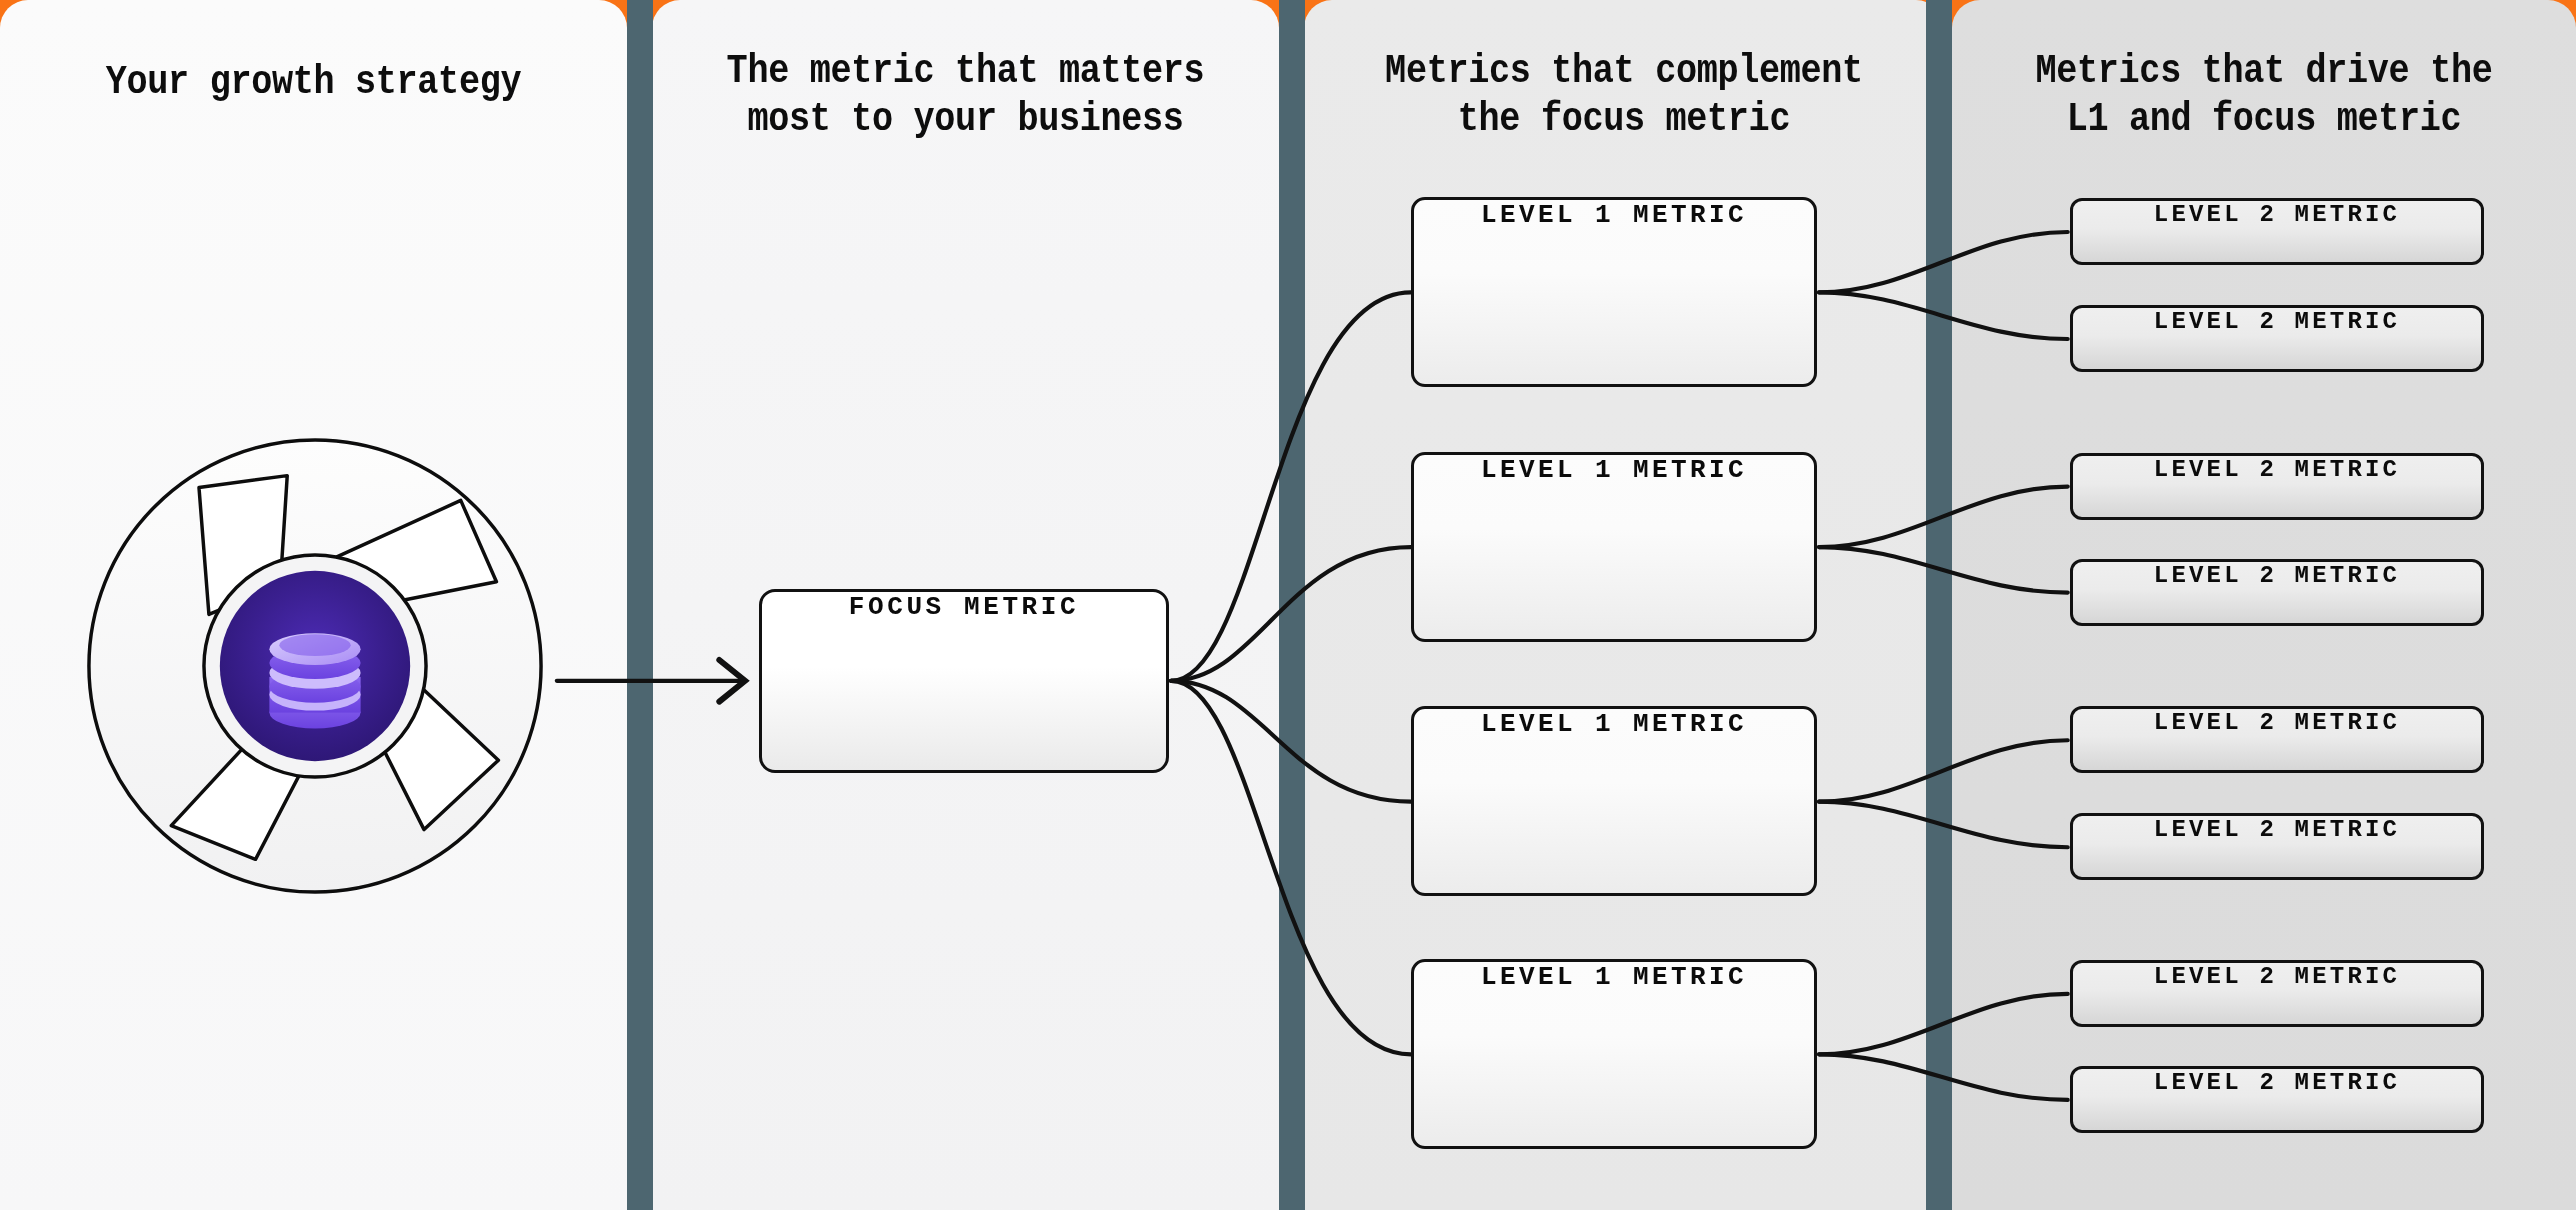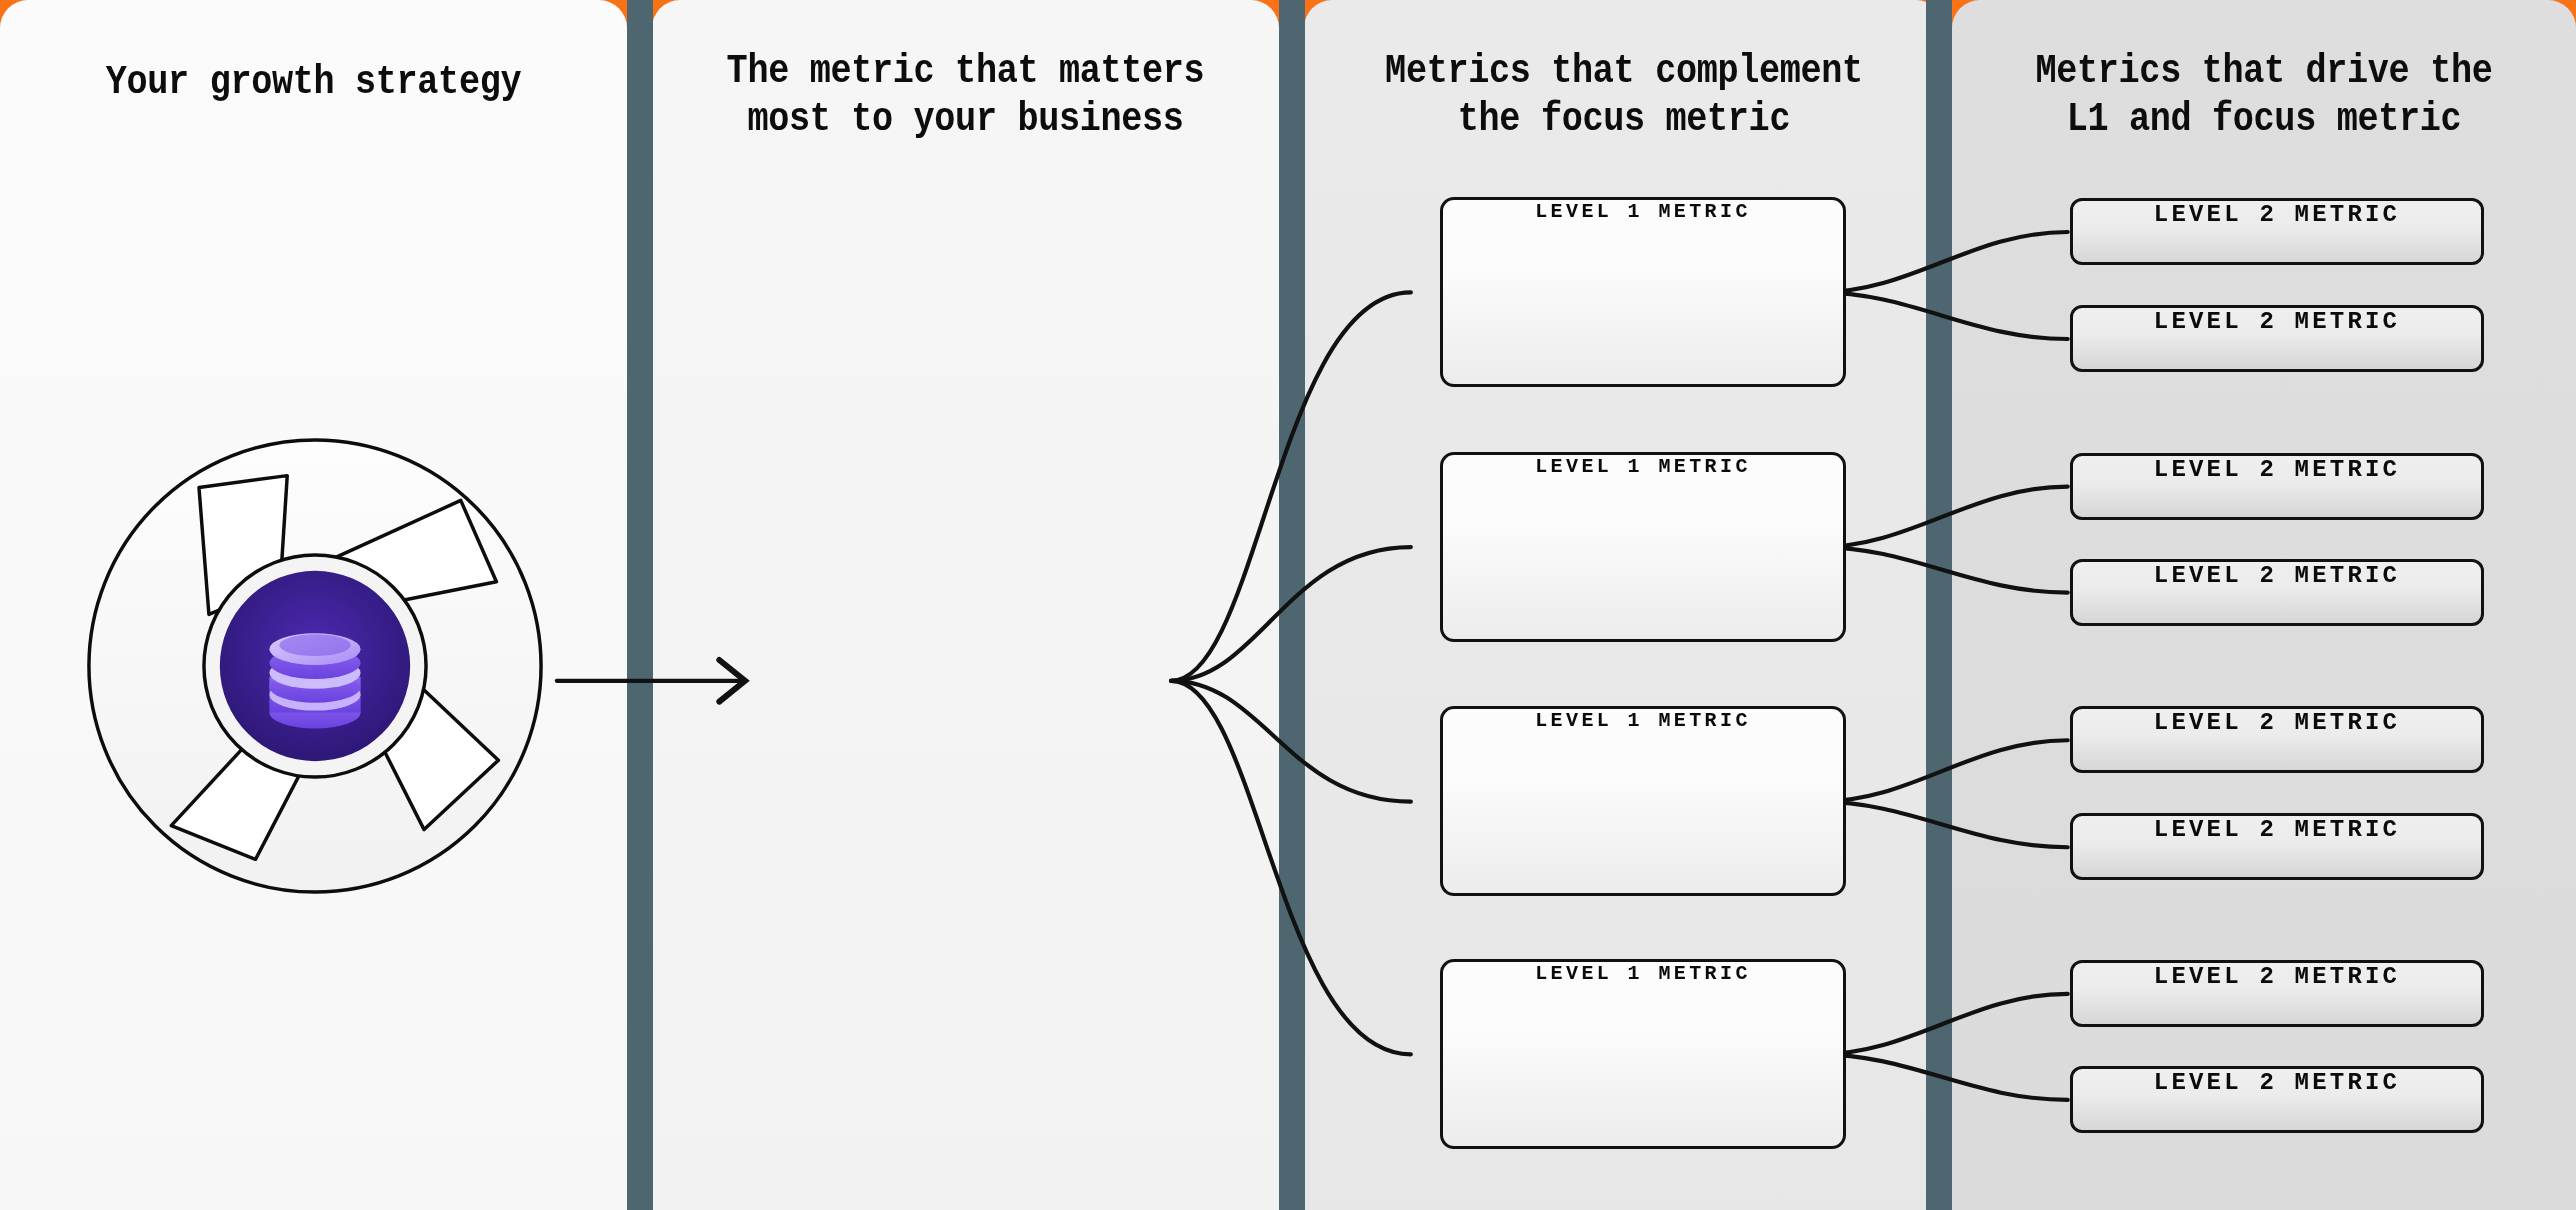--- a/index.html
+++ b/index.html
@@ -97,23 +97,22 @@
     border-radius: 16px;
     background: linear-gradient(180deg,#ffffff 0%, #ffffff 42%, #eaeaea 100%);
     font-size: 26px;
     letter-spacing: 3.6px;
   }
   .node-l1 {
     width: 406px;
     height: 190px;
     left: 1411px;
     background: linear-gradient(180deg,#fcfcfc 0%, #fbfbfb 40%, #ececec 100%);
-    font-size: 20px;
+    font-size: 26px;
     letter-spacing: 3.4px;
-    margin-left: 29px;
   }
   #l1-0 { top: 197px; }
   #l1-1 { top: 452px; }
   #l1-2 { top: 706px; }
   #l1-3 { top: 959px; }
 
   .node-l2 {
     width: 414px;
     height: 67px;
     left: 2070px;
@@ -214,20 +213,23 @@
       <path d="M 1836 552 C 1930 552, 1990 598, 2087 598"></path>
 
       <path d="M 1836 809 C 1930 809, 1990 747, 2087 747"></path>
       <path d="M 1836 809 C 1930 809, 1990 855, 2087 855"></path>
 
       <path d="M 1836 1064 C 1930 1064, 1990 1003, 2087 1003"></path>
       <path d="M 1836 1064 C 1930 1064, 1990 1110, 2087 1110"></path>
     </g>
   </svg>
 
+  <div class="node node-focus">
+    <span>FOCUS METRIC</span>
+  </div>
 
   <div class="node node-l1" id="l1-0">
     <span>LEVEL 1 METRIC</span>
   </div>
   <div class="node node-l1" id="l1-1">
     <span>LEVEL 1 METRIC</span>
   </div>
   <div class="node node-l1" id="l1-2">
     <span>LEVEL 1 METRIC</span>
   </div>

